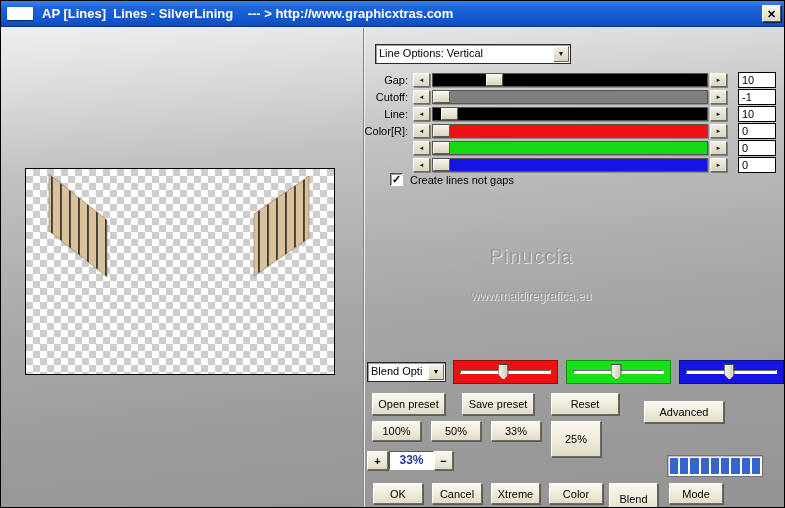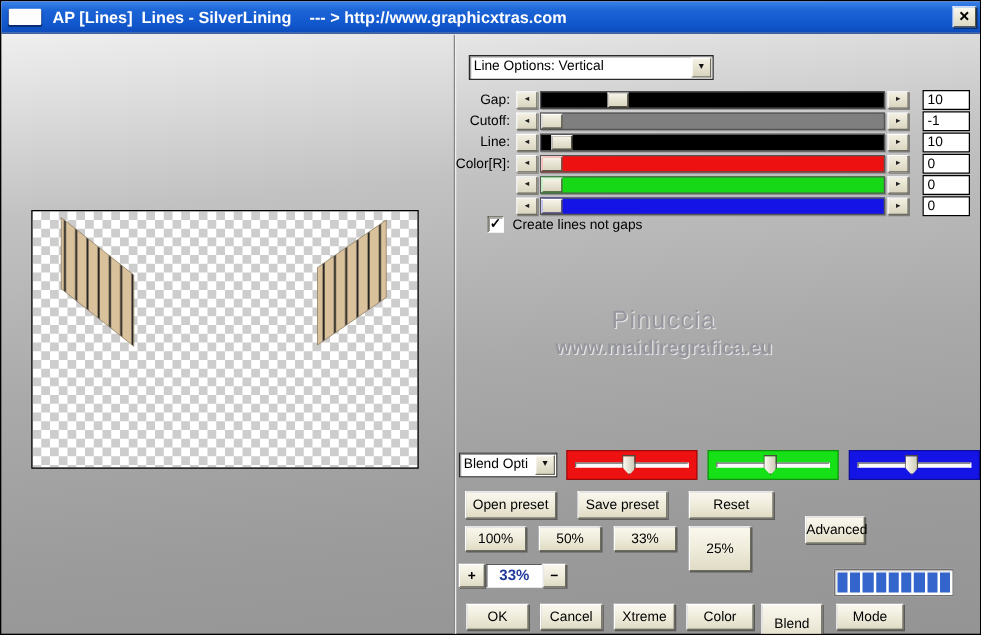--- a/index.html
+++ b/index.html
@@ -41,21 +41,21 @@
     font-size:11px;padding:1px 1px 1px 3px;color:#000;}
   
   .checkbox{position:absolute;left:389px;top:172px;width:13px;height:13px;background:#fff;
     border:1px solid;border-color:#58564a #fff #fff #58564a;box-shadow:inset 1px 1px 0 #9a9a9a;
     font-size:11px;line-height:11px;font-weight:bold;text-align:center;color:#000;cursor:pointer;}
   .cblabel{position:absolute;left:409px;top:173px;font-size:11px;color:#000;}
   
   .wm{position:absolute;left:415px;top:244px;width:230px;text-align:center;color:#96969e;
     text-shadow:1px 1px 0 rgba(255,255,255,.65);}
   .wm .t1{font-size:20px;letter-spacing:1px;}
-  .wm .t2{font-size:16px;margin-top:2px;font-weight:bold;}
+  .wm .t2{font-size:12px;margin-top:21px;}
   
   .trackbar{position:absolute;top:359px;width:105px;height:24px;border:1px solid rgba(0,0,0,.35);}
   .groove{position:absolute;left:6px;right:6px;top:9px;height:4px;background:#fafafa;
     border:1px solid;border-color:#6a6a6a #fff #fff #6a6a6a;}
   .tthumb{position:absolute;top:3px;width:11px;height:16px;transform:translateX(-50%);
     background:linear-gradient(90deg,#faf8ef,#cfccb8);border:1px solid #4c4a3e;
     clip-path:polygon(0 0,100% 0,100% 62%,50% 100%,0 62%);cursor:pointer;}
   
   .btn{position:absolute;background:linear-gradient(180deg,#faf8ee 0%,#efecdc 50%,#dfdbc5 100%);
     border:1px solid;border-color:#fff #6e6c5c #6e6c5c #fff;box-shadow:1px 1px 0 rgba(40,40,40,.55);
@@ -180,21 +180,21 @@
     <span class="tthumb" style="left: 48%;"></span>
   </div>
   <div class="trackbar" style="left: 678px; background: rgb(20, 20, 230);">
     <span class="groove"></span>
     <span class="tthumb" style="left: 48%;"></span>
   </div>
 
   <button class="btn" style="left:371px;top:392px;width:73px;height:22px;">Open preset</button>
   <button class="btn" style="left:461px;top:392px;width:72px;height:22px;">Save preset</button>
   <button class="btn" style="left:550px;top:392px;width:68px;height:22px;">Reset</button>
-  <button class="btn" style="left:643px;top:412px;width:48px;height:22px;">Advanced</button>
+  <button class="btn" style="left:643px;top:400px;width:80px;height:22px;">Advanced</button>
 
   <button class="btn" style="left:371px;top:420px;width:49px;height:20px;">100%</button>
   <button class="btn" style="left:430px;top:420px;width:50px;height:20px;">50%</button>
   <button class="btn" style="left:490px;top:420px;width:50px;height:20px;">33%</button>
   <button class="btn" style="left:550px;top:420px;width:50px;height:36px;">25%</button>
 
   <button class="btn" style="left:366px;top:450px;width:21px;height:19px;font-weight:bold;">+</button>
   <span class="zoomval">33%</span>
   <button class="btn" style="left:433px;top:450px;width:19px;height:19px;font-weight:bold;">−</button>
 

